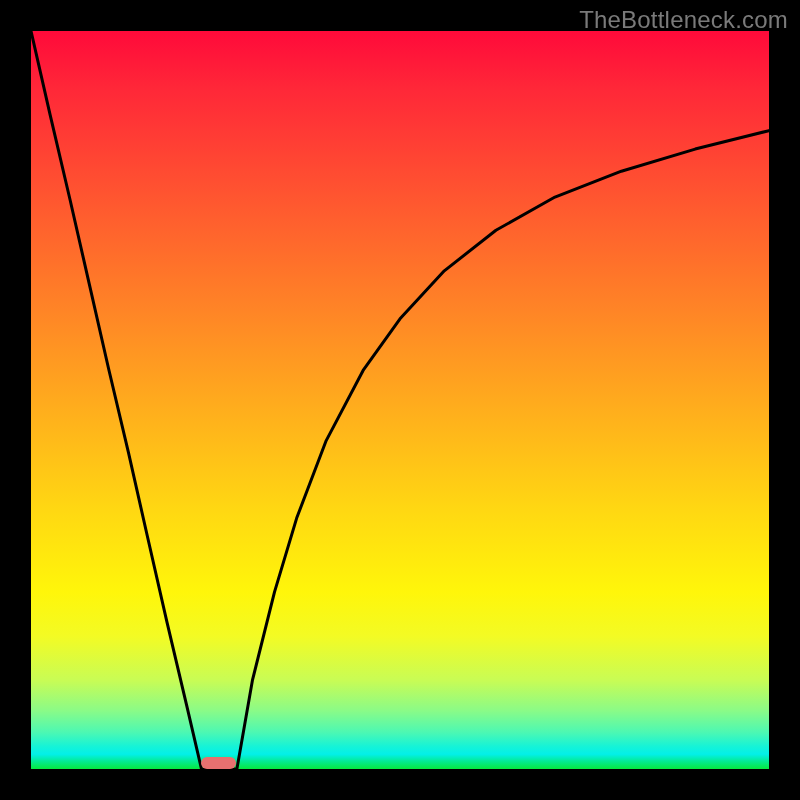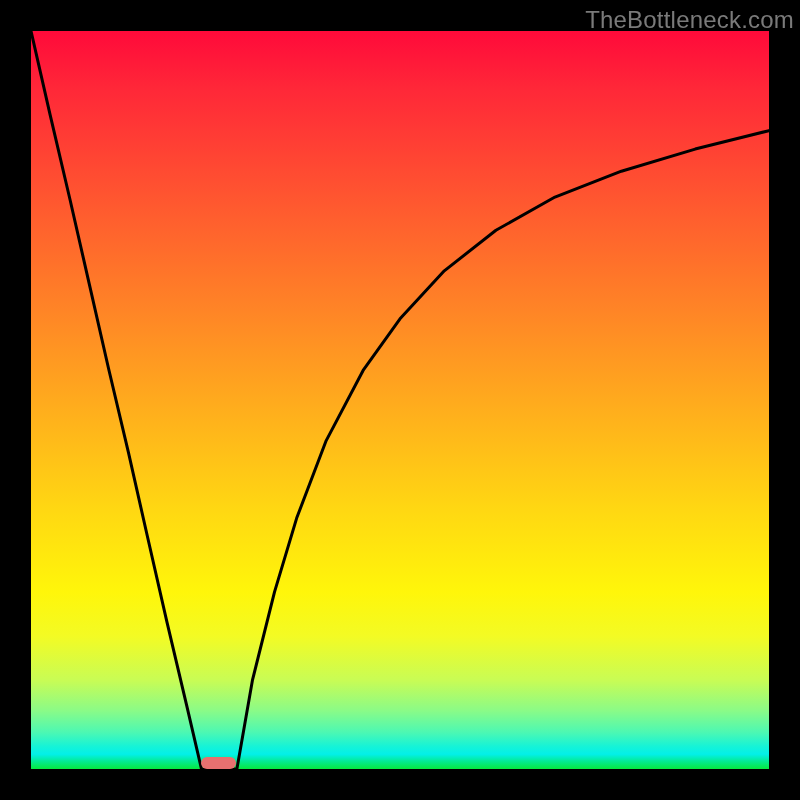--- a/index.html
+++ b/index.html
@@ -37,21 +37,21 @@
       #4df8b2 95%,
       #14f3d8 97%,
       #03f0e8 98%,
       #03eb8f 99%,
       #06e93e 100%
     );
   }
   .watermark {
     position: absolute;
     top: 6px;
-    right: 6px;
+    right: 12px;
     color: #7a7a7a;
     font-size: 24px;
     font-weight: 500;
     letter-spacing: 0.2px;
     user-select: none;
   }
   .marker {
     position: absolute;
     background: #e77070;
     border-radius: 999px;

